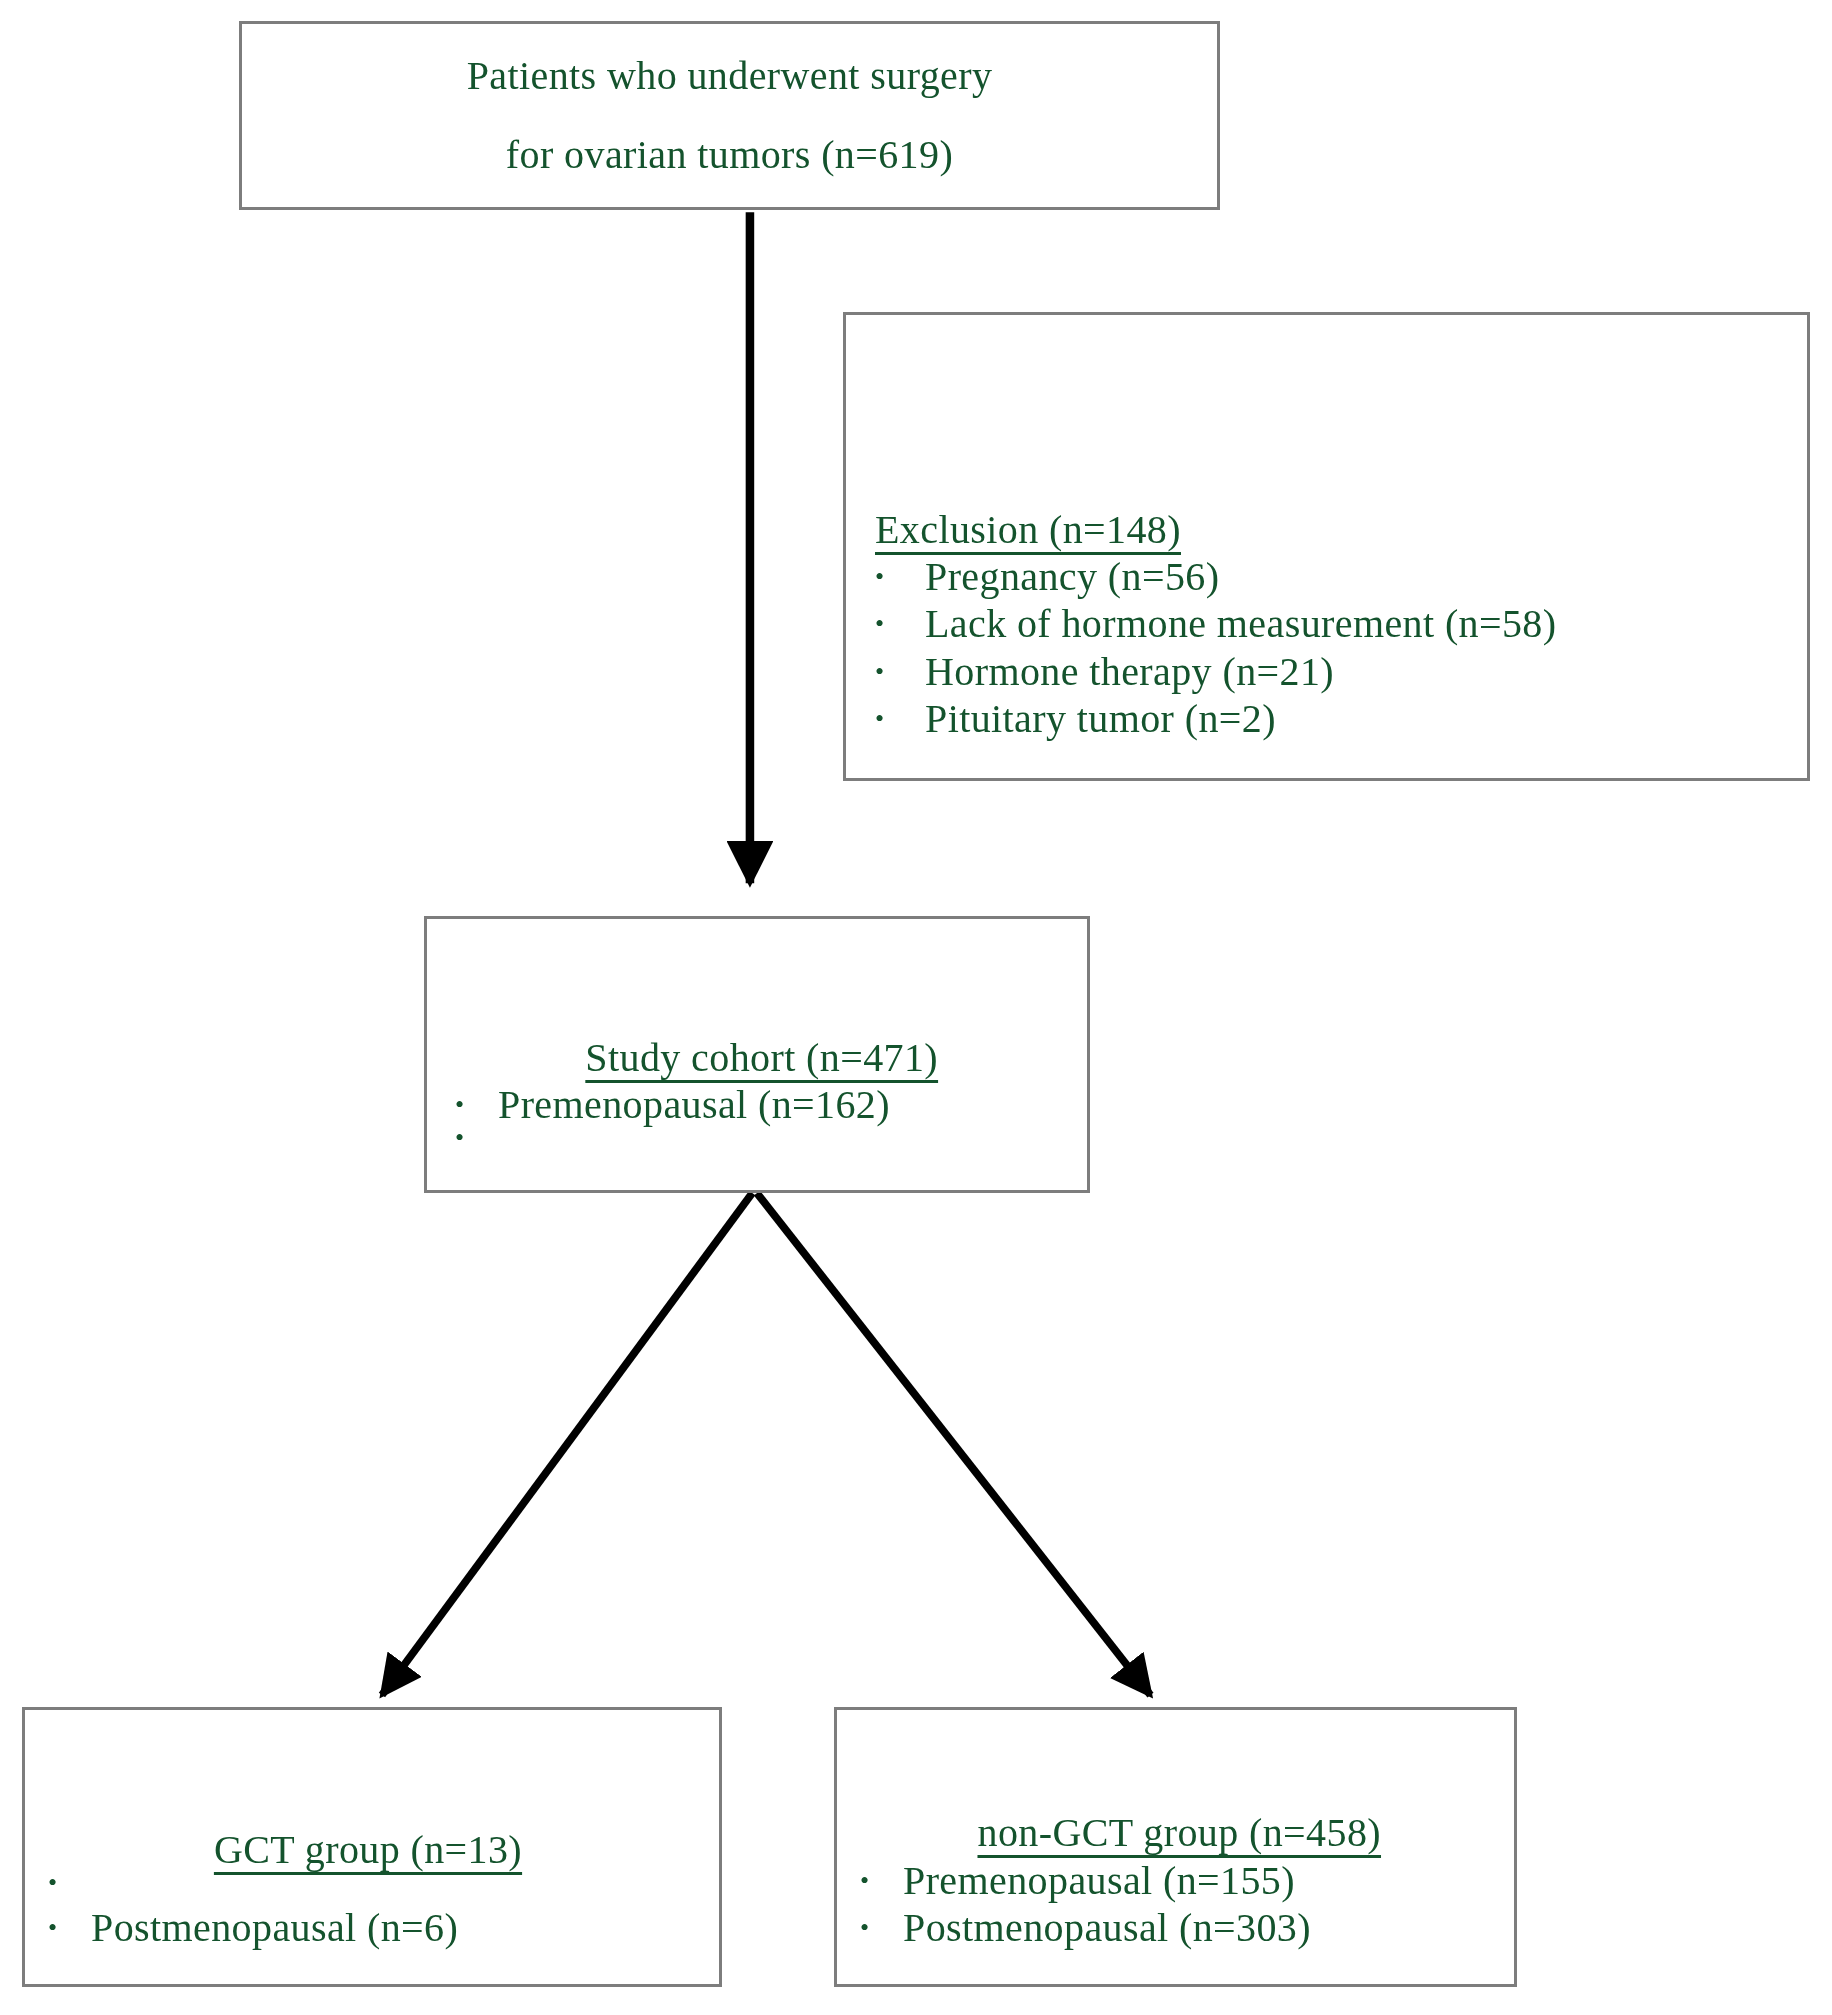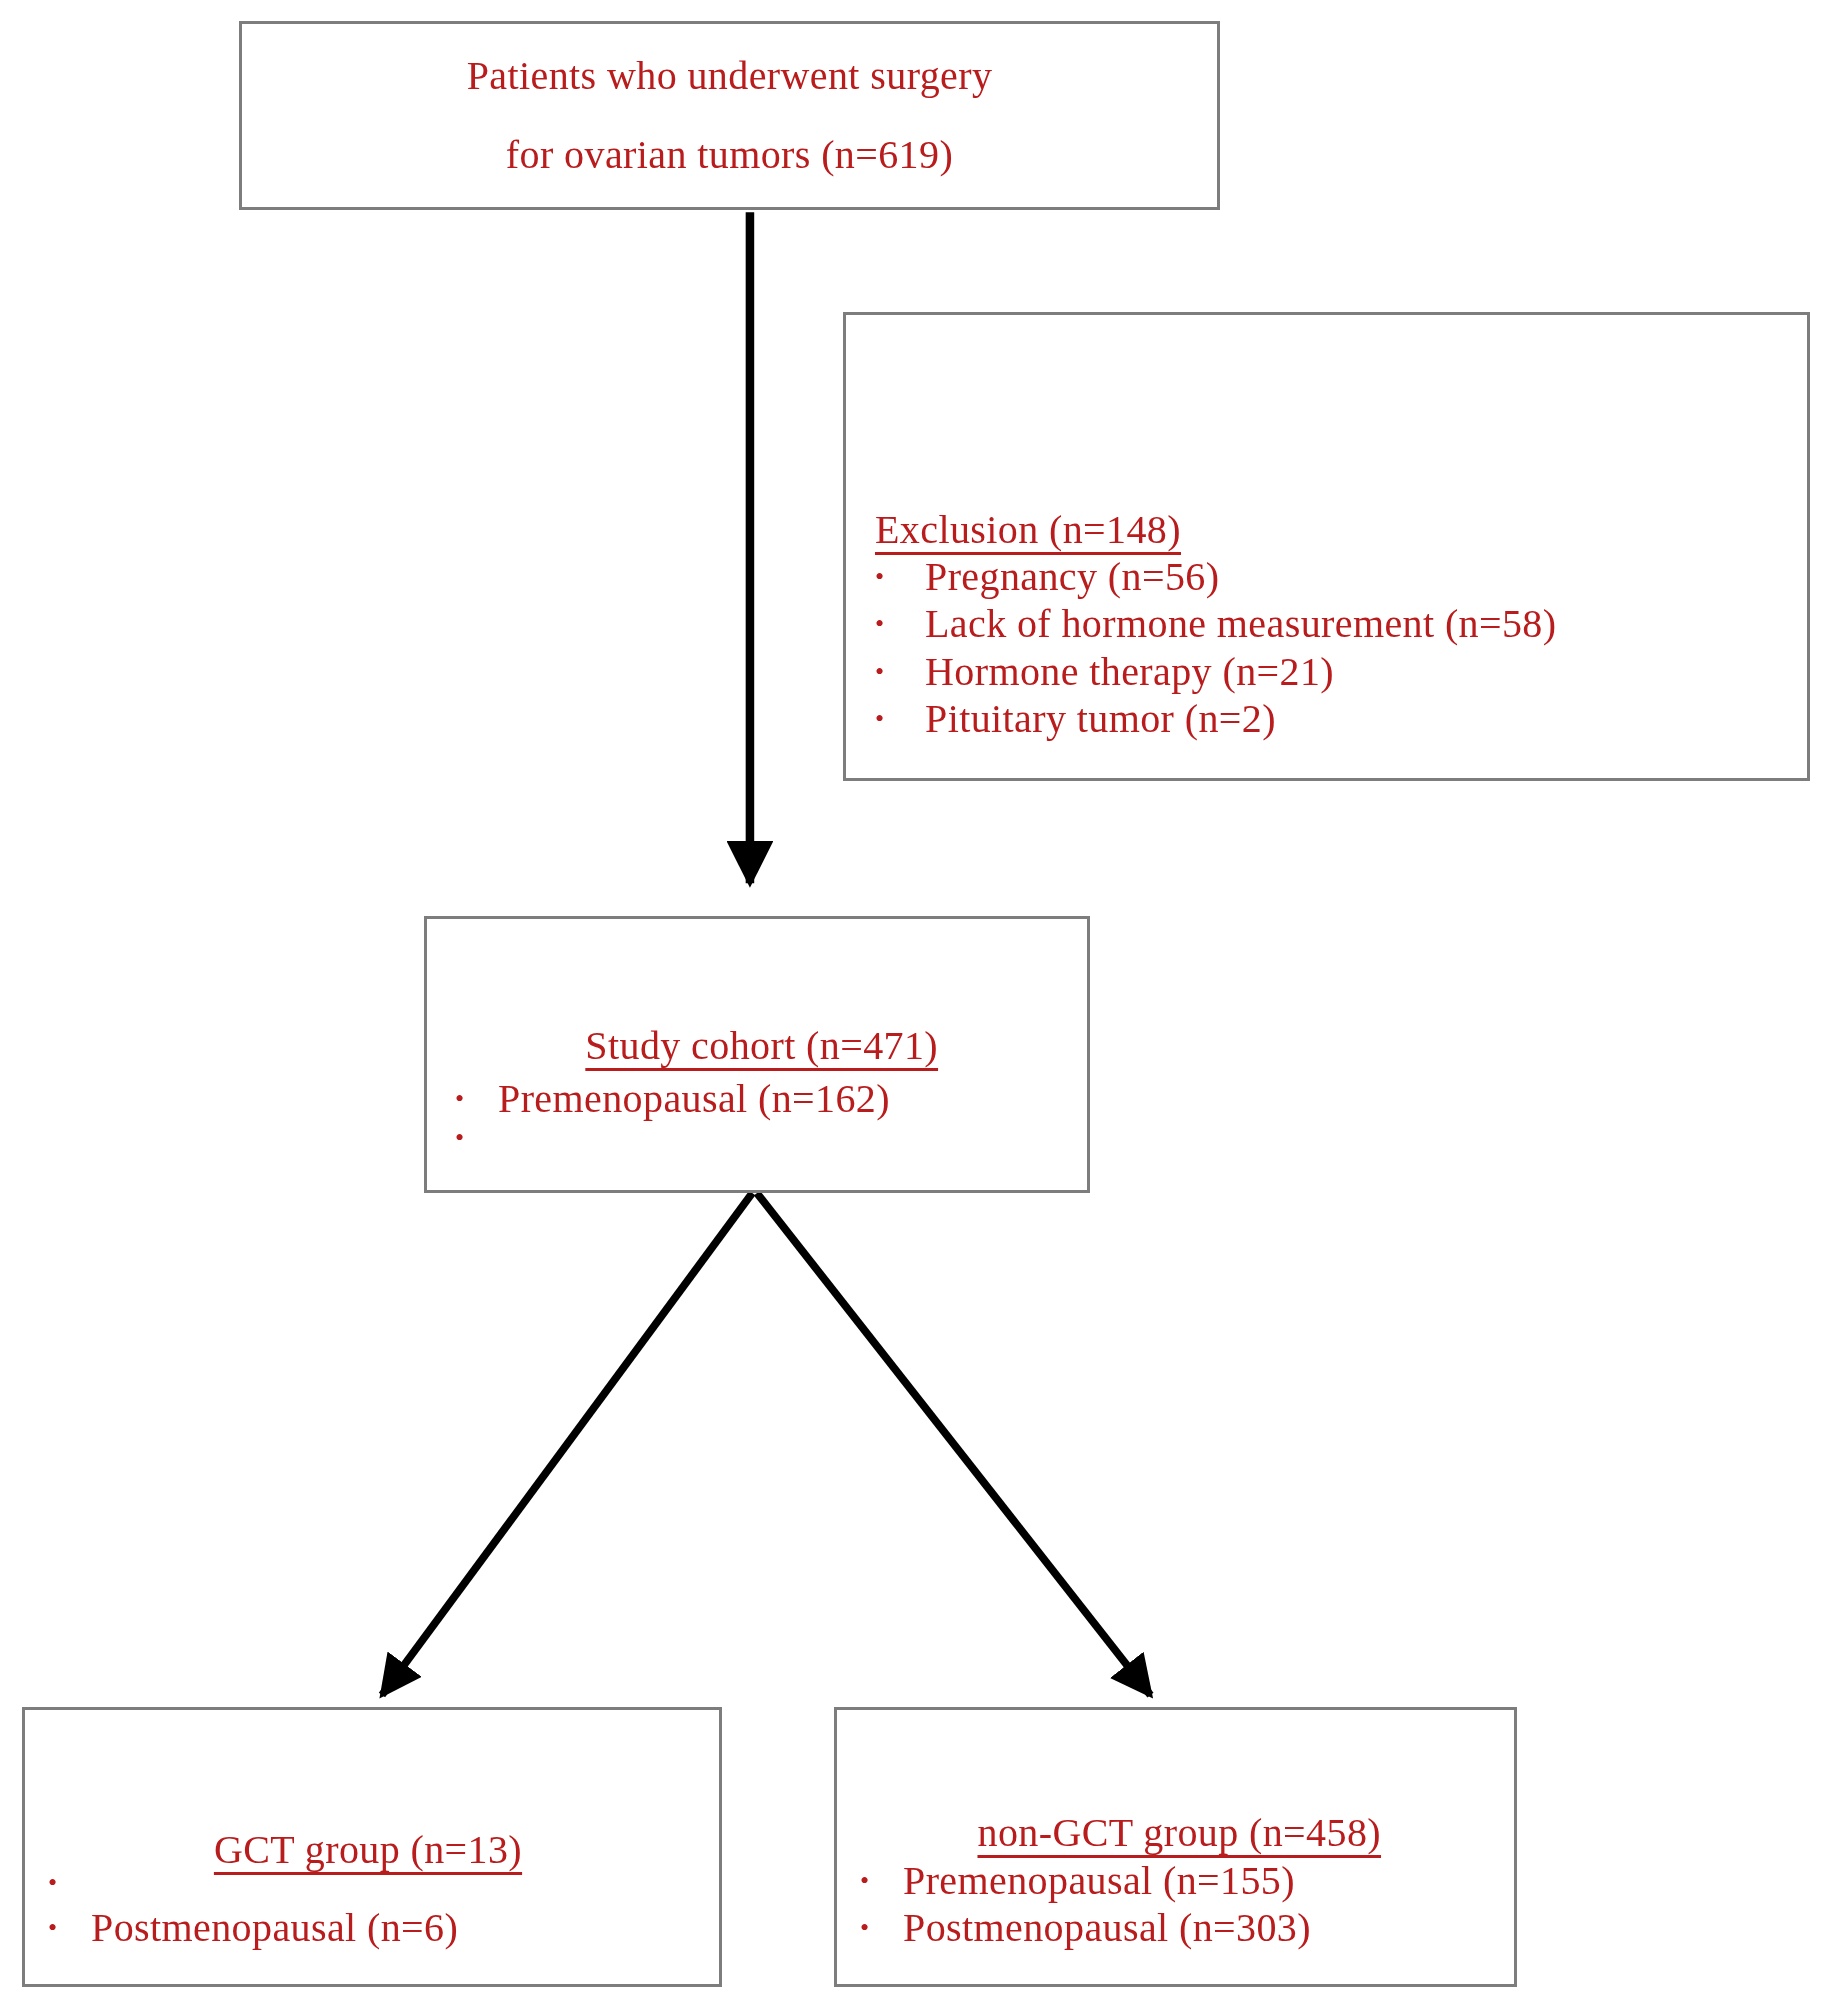--- a/index.html
+++ b/index.html
@@ -2,21 +2,21 @@
 <html style="font-size:12.4px"><head>
 <meta charset="utf-8">
 <style>
   html,body{margin:0;padding:0;background:#ffffff;}
   .page{
     position:relative;
     width:1833px;
     height:2015px;
     background:#ffffff;
     font-family:"Liberation Serif", serif;
-    color:#b91c1c;
+    color:#14532d;
     overflow:hidden;
   }
   .arrow-layer{
     position:absolute;
     left:0;top:0;
     width:1833px;height:2015px;
     z-index:0;
   }
   .box{
     position:absolute;
@@ -56,21 +56,21 @@
   .bullet{
     flex:0 0 auto;
     font-size:26px;
     transform:translateY(-4.6px);
     display:inline-block;
   }
   
   #surgery-box{ left:239px; top:21px;  width:981px; height:189px; }
   #exclusion-box{ left:843px; top:312px; width:967px; height:469px; padding:34px 23px 36px 29px; }
   #exclusion-box .bullet{ width:50px; }
-  #cohort-box{ left:424px; top:916px; width:666px; height:277px; padding:25px 18.6px 31px 28px;gap:6px; }
+  #cohort-box{ left:424px; top:916px; width:666px; height:277px; padding:25px 18.6px 31px 28px; }
   #cohort-box .bullet, #gct-box .bullet, #non-gct-box .bullet{ width:43px; }
   #gct-box{ left:22px; top:1707px; width:700px; height:280px; padding:26px 31px 33px 23px; }
   #non-gct-box{ left:812px; top:1707px; width:683px; height:280px; padding:26px 15.5px 33px 23px;margin-left:22px; }
 </style>
 </head>
 <body>
 
 <div class="page">
 
   <svg class="arrow-layer" width="1833" height="2015" viewBox="0 0 2366 2601" xmlns="http://www.w3.org/2000/svg">

